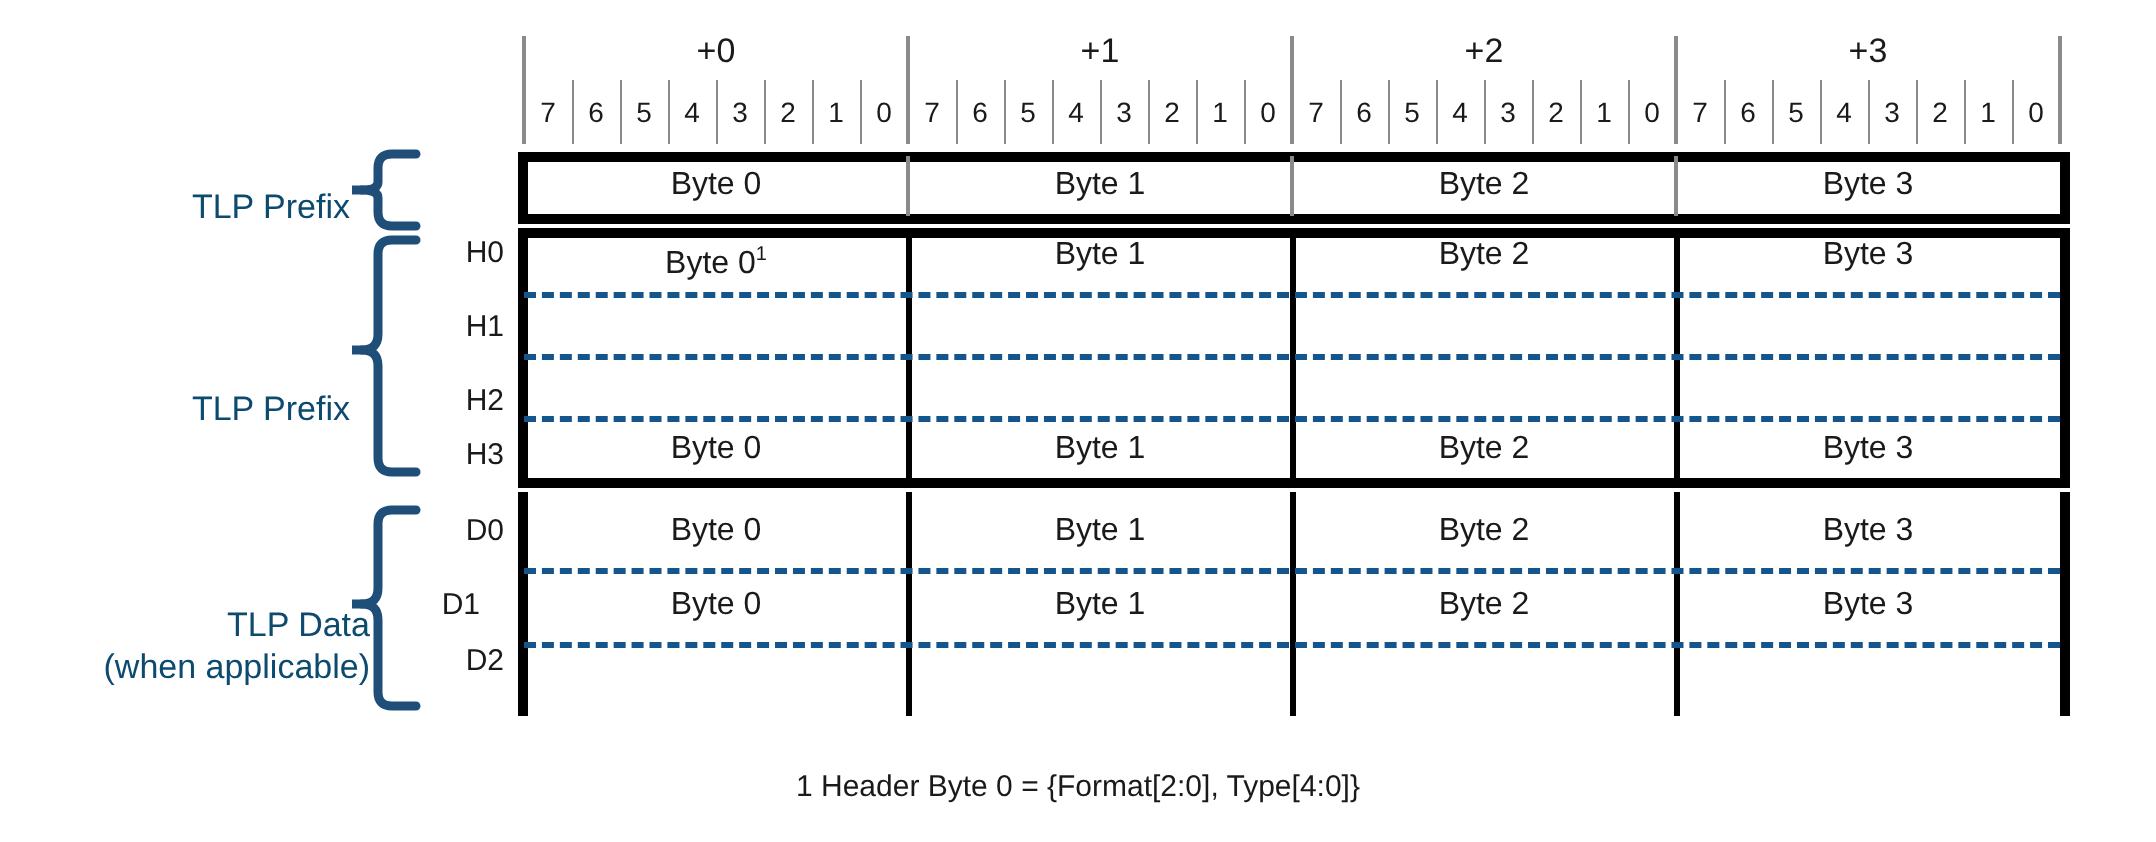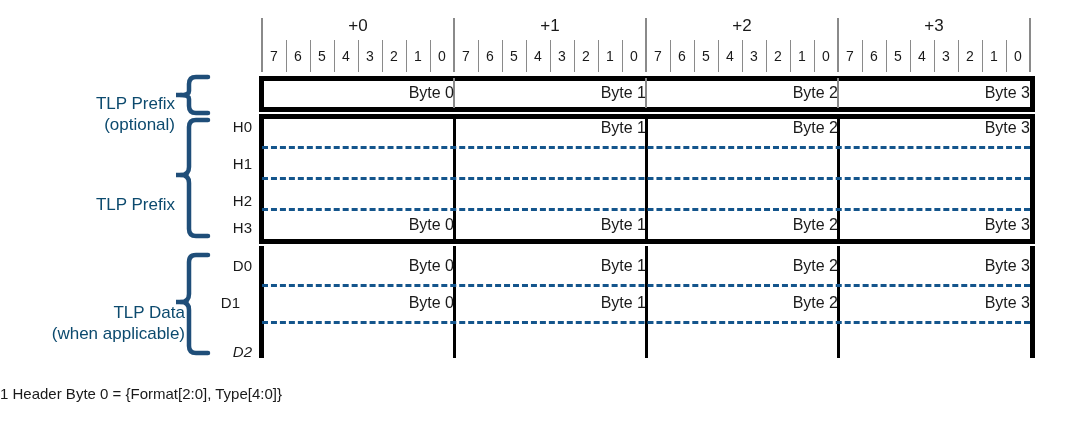--- a/index.html
+++ b/index.html
@@ -81,41 +81,41 @@
   .dash{
     position:absolute;
     height:0;
     border-top:3px dashed #14558C;
   }
 
   .cell{
     position:absolute;
     font-size:16px;
     color:#1a1a1a;
-    text-align:right;
+    text-align:center;
     line-height:18px;
     width:192px;
   }
   .cell sup{font-size:10px;vertical-align:super;}
 
   .footnote{
     position:absolute;
     left:0;top:385px;width:1078px;
+    text-align:center;
     font-size:15px;
     color:#1a1a1a;
   }
 </style>
 </head>
 <body>
 
 <div id="root">
 
   <div class="grp-label" style="right:903px;top:72px;width:165px;">
     <span>TLP Prefix</span>
-    <span class="l2">(optional)</span>
   </div>
 
   <div class="grp-label" style="right:903px;top:173px;width:165px;">
     <span>TLP Prefix</span>
   </div>
 
   <div class="grp-label" style="right:893px;top:281px;width:205px;">
     <span>TLP Data</span>
     <span class="l2">(when applicable)</span>
   </div>
@@ -134,21 +134,21 @@
     <path d="M32 3 H20 Q13 3 13 10 V42 Q13 50 5 50 Q13 50 13 58 V94 Q13 101 20 101 H32" fill="none" stroke="#1F4E79" stroke-width="4.5" stroke-linecap="round" stroke-linejoin="round"></path>
     <path d="M5 50 H0" fill="none" stroke="#1F4E79" stroke-width="4.5" stroke-linecap="round"></path>
   </svg>
 
   <div class="rowid" style="left:218px;top:119px;">H0</div>
   <div class="rowid" style="left:218px;top:156px;">H1</div>
   <div class="rowid" style="left:218px;top:193px;">H2</div>
   <div class="rowid" style="left:218px;top:220px;">H3</div>
   <div class="rowid" style="left:218px;top:258px;">D0</div>
   <div class="rowid" style="left:206px;top:295px;">D1</div>
-  <div class="rowid" style="left:218px;top:344px;font-style:italic;">D2</div>
+  <div class="rowid" style="left:218px;top:323px;">D2</div>
 
   <div class="grid">
 
     <div class="offlabel" style="left:0px;">+0</div>
     <div class="offlabel" style="left:192px;">+1</div>
     <div class="offlabel" style="left:384px;">+2</div>
     <div class="offlabel" style="left:576px;">+3</div>
 
     <div class="bytetick" style="left:-1px;"></div>
     <div class="bytetick" style="left:191px;"></div>
@@ -238,20 +238,23 @@
     <div class="vrule" style="left:-3px;top:106px;height:130px;"></div>
     <div class="vrule" style="left:768px;top:106px;height:130px;"></div>
     <div class="vrule-thin" style="left:191px;top:106px;height:128px;"></div>
     <div class="vrule-thin" style="left:383px;top:106px;height:128px;"></div>
     <div class="vrule-thin" style="left:575px;top:106px;height:128px;"></div>
 
     <div class="dash" style="left:0px;top:138px;width:768px;"></div>
     <div class="dash" style="left:0px;top:169px;width:768px;"></div>
     <div class="dash" style="left:0px;top:200px;width:768px;"></div>
 
+    <div class="cell" style="left:0px;top:111px;">
+      <span>Byte 0</span><sup>1</sup>
+    </div>
     <div class="cell" style="left:192px;top:111px;">Byte 1</div>
     <div class="cell" style="left:384px;top:111px;">Byte 2</div>
     <div class="cell" style="left:576px;top:111px;">Byte 3</div>
 
     <div class="cell" style="left:0px;top:208px;">Byte 0</div>
     <div class="cell" style="left:192px;top:208px;">Byte 1</div>
     <div class="cell" style="left:384px;top:208px;">Byte 2</div>
     <div class="cell" style="left:576px;top:208px;">Byte 3</div>
 
     <div class="vrule" style="left:-3px;top:238px;height:112px;"></div>

